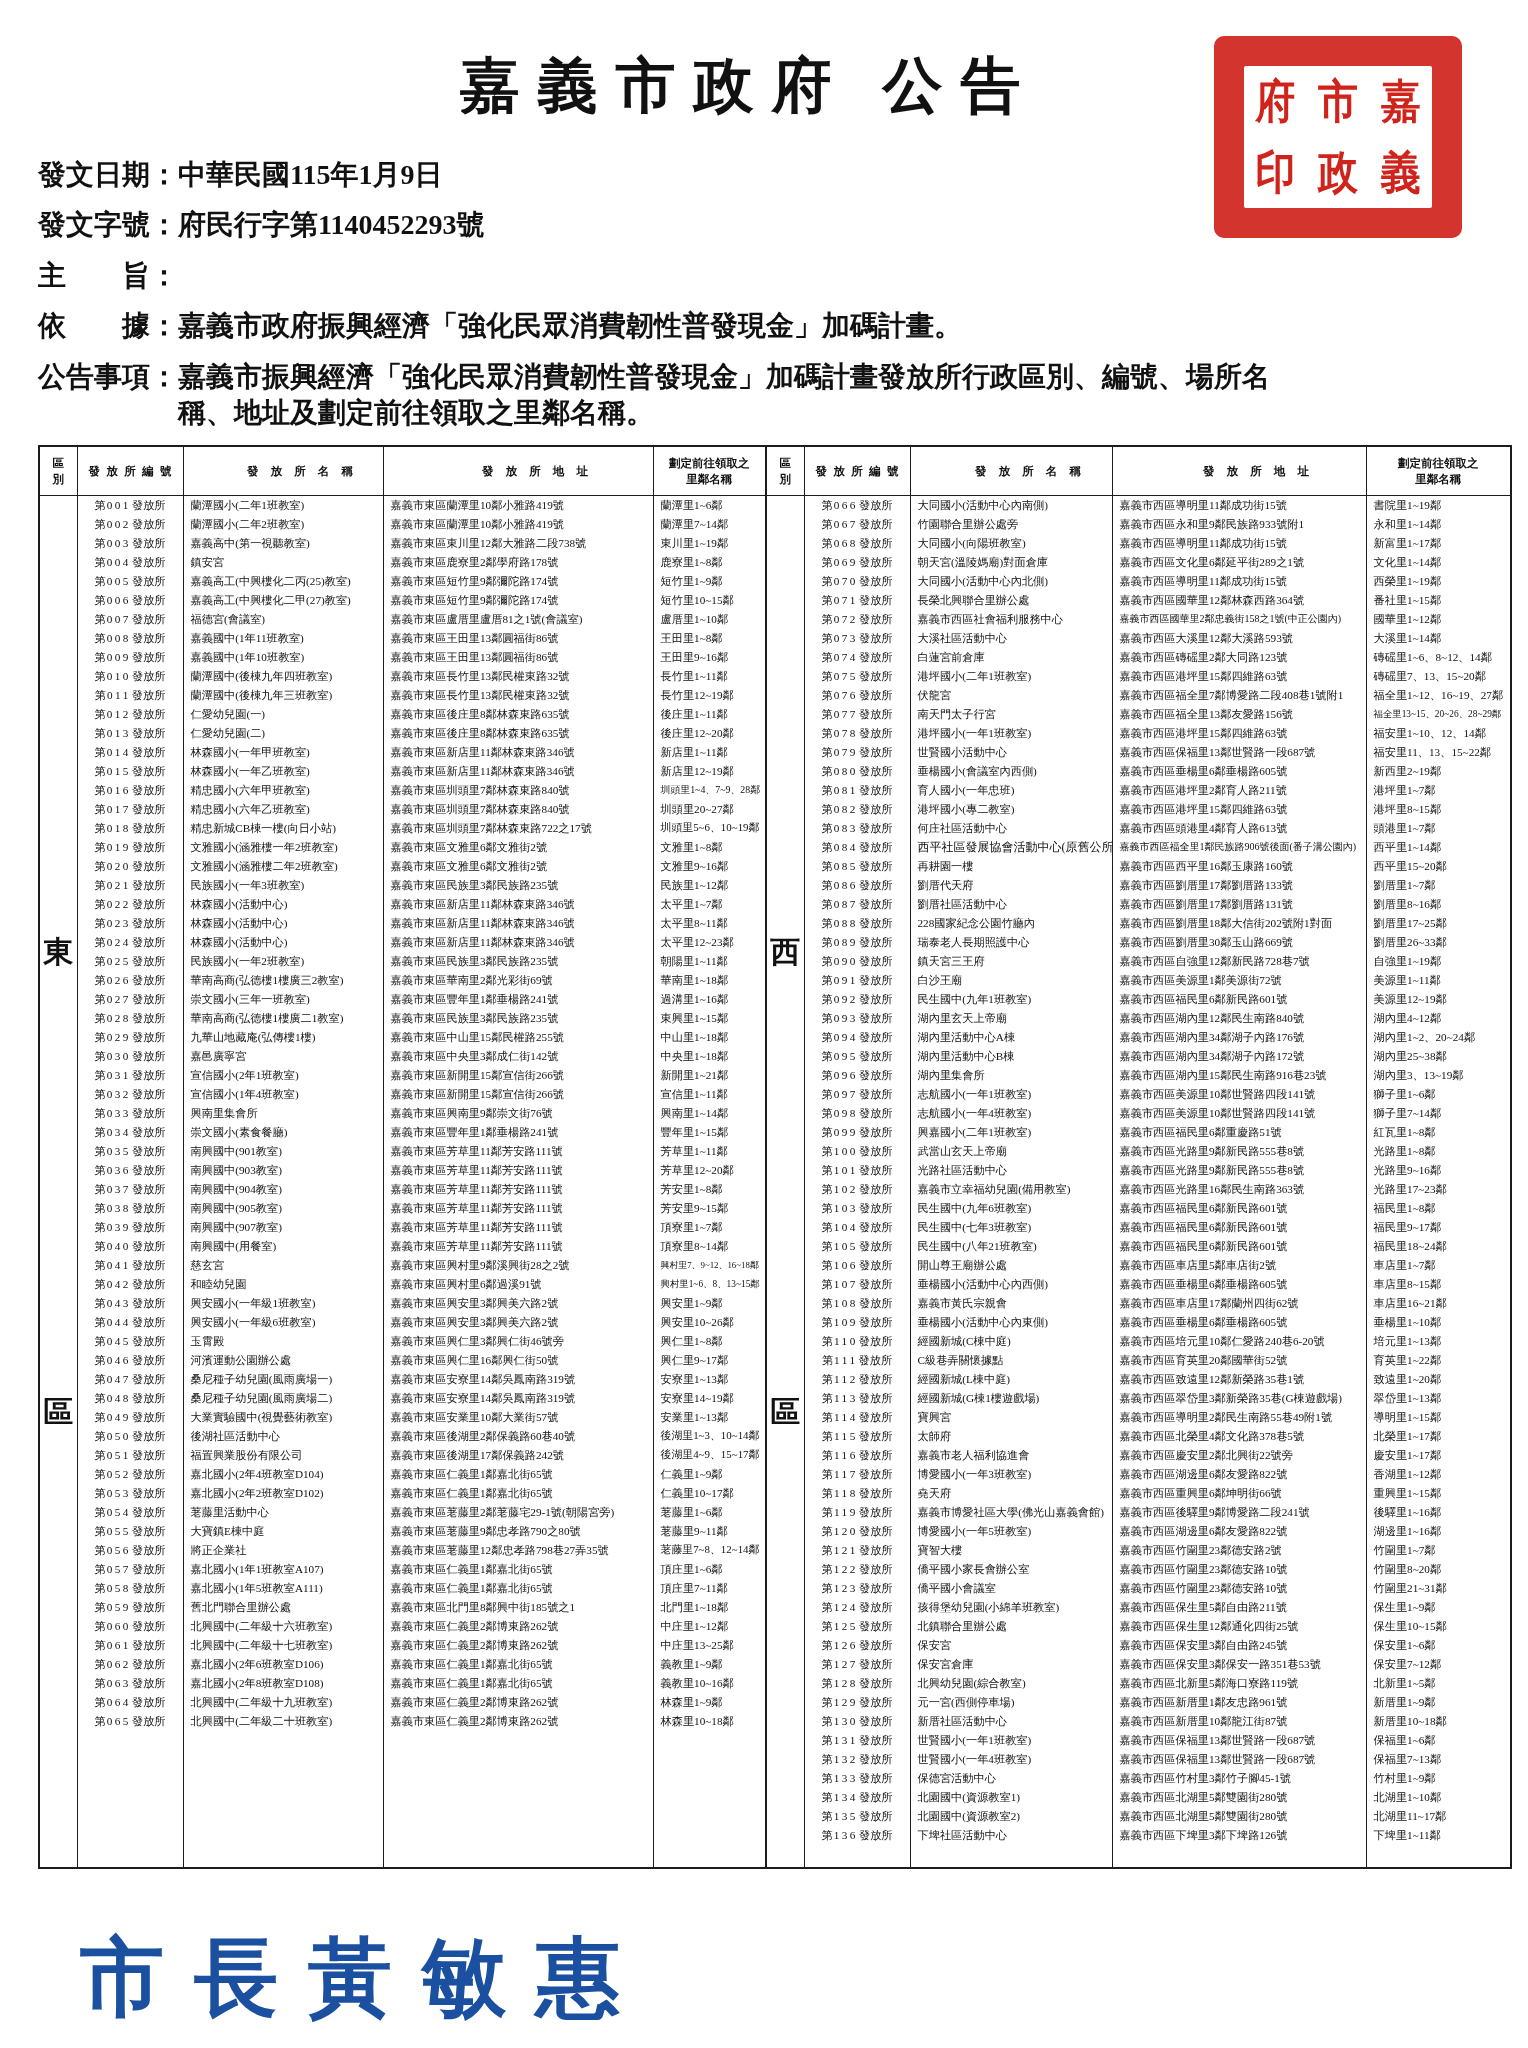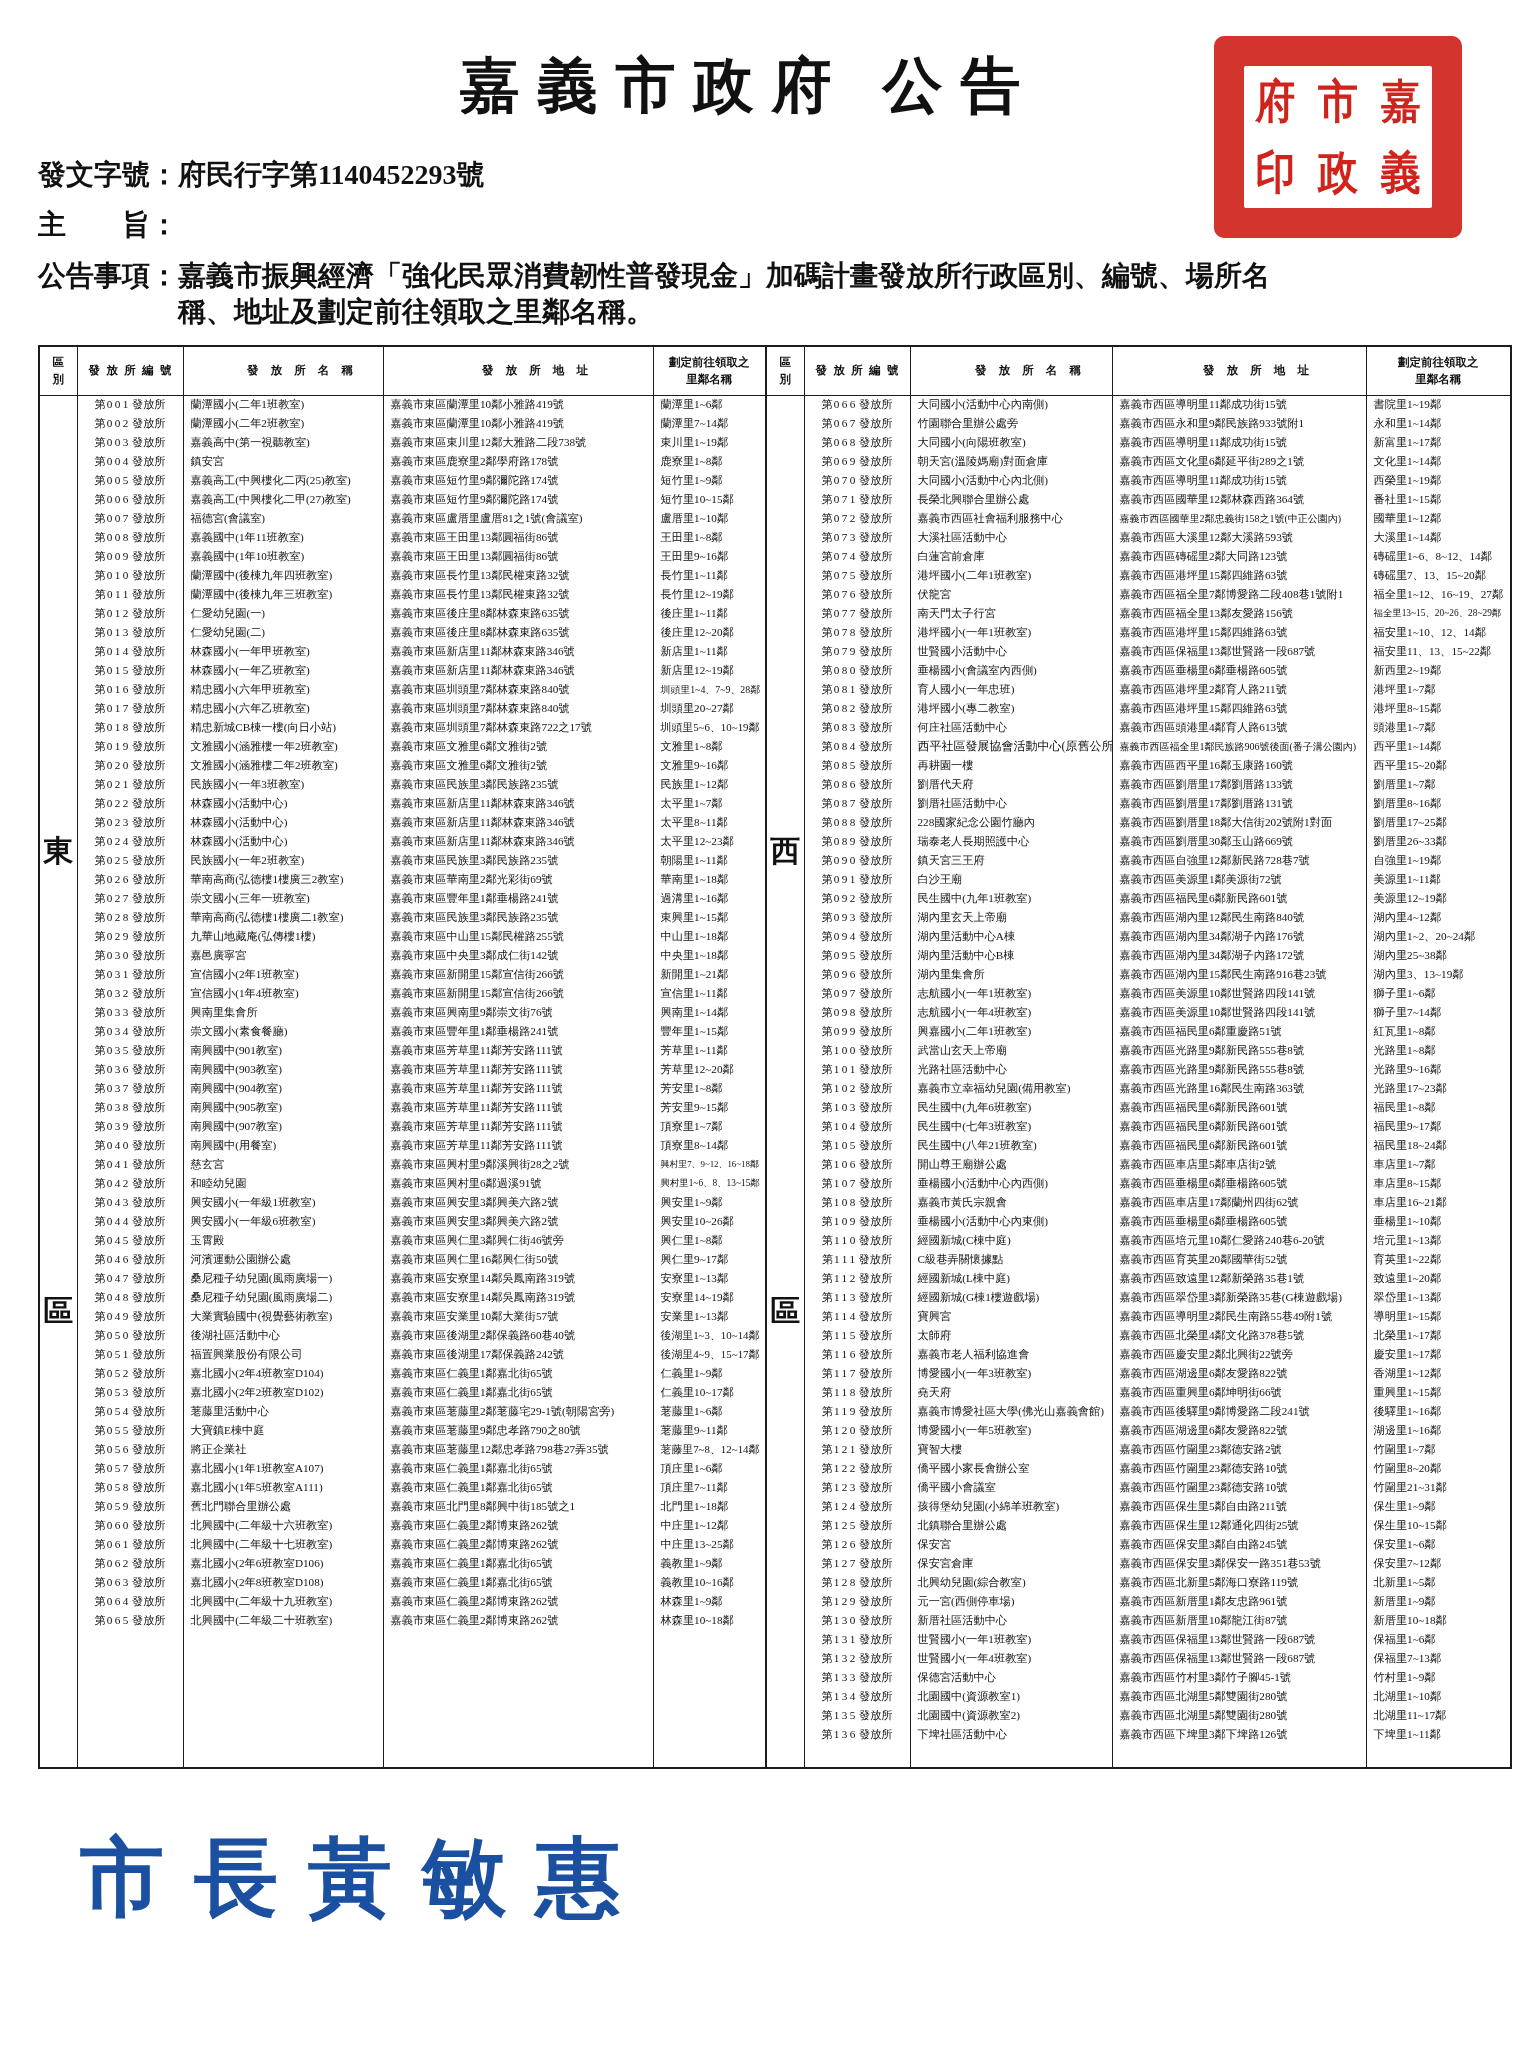--- a/index.html
+++ b/index.html
@@ -82,25 +82,33 @@
         </div>
         <div class="seal-col">
           <span class="seal-char" style="color: rgb(207, 36, 28);">府</span>
           <span class="seal-char" style="color: rgb(207, 36, 28);">印</span>
         </div>
       </div>
   </div>
 
   <div class="meta">
     <div class="meta-row">
+      <span class="meta-label">發文日期：</span>
+      <span class="meta-value">中華民國115年1月9日</span>
+    </div>
+    <div class="meta-row">
       <span class="meta-label">發文字號：</span>
       <span class="meta-value">府民行字第1140452293號</span>
     </div>
     <div class="meta-row">
       <span class="meta-label">主　　旨：</span>
+    </div>
+    <div class="meta-row">
+      <span class="meta-label">依　　據：</span>
+      <span class="meta-value">嘉義市政府振興經濟「強化民眾消費韌性普發現金」加碼計畫。</span>
     </div>
     <div class="meta-row">
       <span class="meta-label">公告事項：</span>
       <span class="meta-value">嘉義市振興經濟「強化民眾消費韌性普發現金」加碼計畫發放所行政區別、編號、場所名稱、地址及劃定前往領取之里鄰名稱。</span>
     </div>
   </div>
 
   <div class="sheets">
     <div class="sheet" style="width:727px">
       <div style="height:100%">

